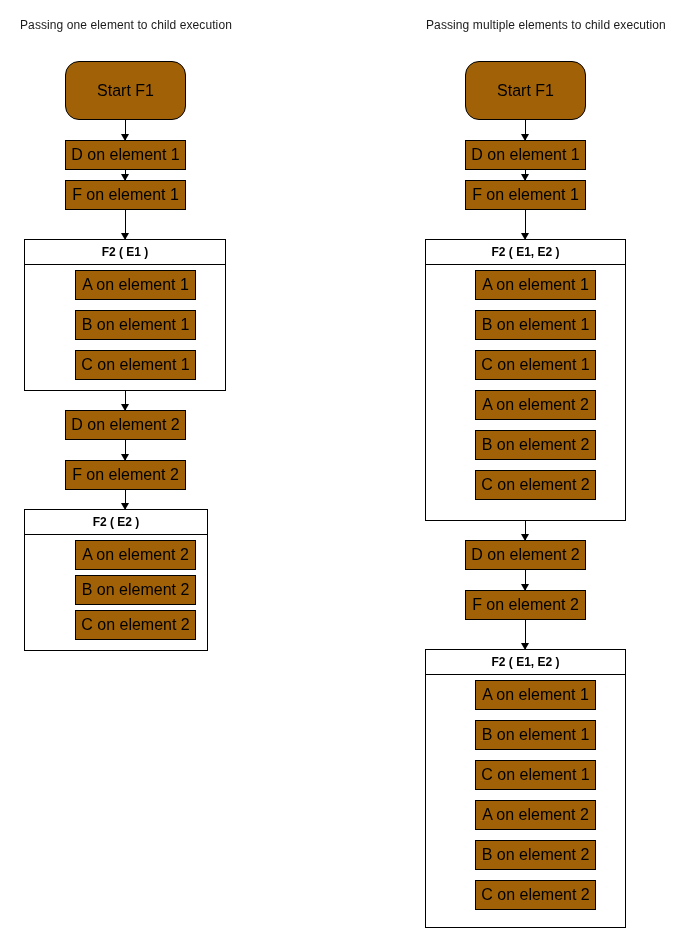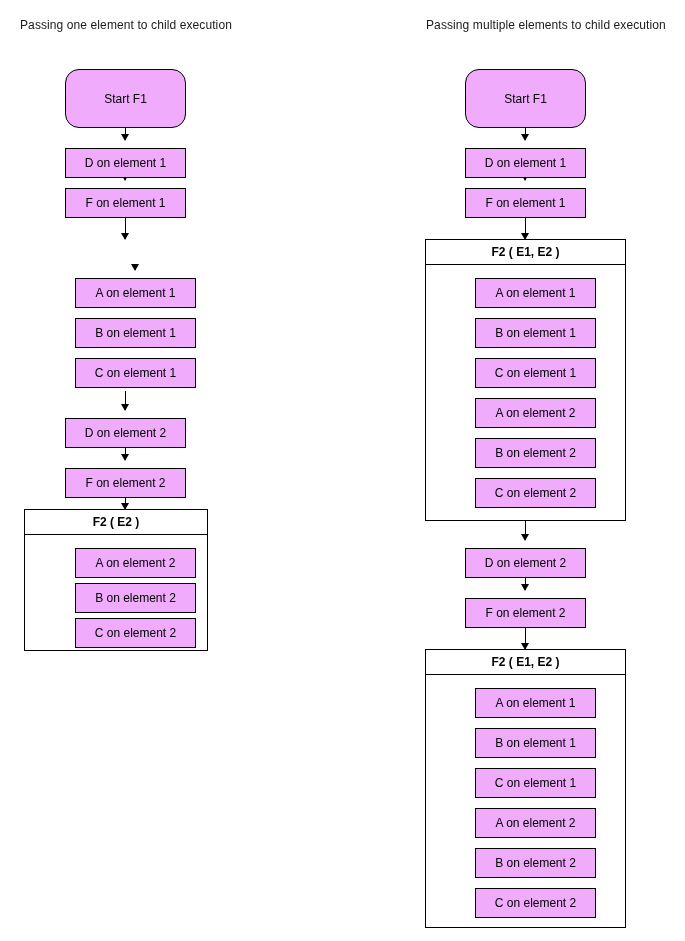--- a/index.html
+++ b/index.html
@@ -26,29 +26,28 @@
     font-size: 12px;
     line-height: 14px;
     color: #1a1a1a;
     white-space: nowrap;
     letter-spacing: 0.1px;
   }
   .node {
     position: absolute;
     box-sizing: border-box;
     border: 1.3px solid #000000;
-    background: #f0abfc;
+    background: #a16207;
     display: flex;
     align-items: center;
     justify-content: center;
-    font-size: 12px;
+    font-size: 16px;
     line-height: 14px;
     color: #000000;
     white-space: nowrap;
-    margin-top: 8px;
   }
   .node.start {
     border-radius: 14px;
   }
   .group {
     position: absolute;
     box-sizing: border-box;
     border: 1.3px solid #000000;
     background: #ffffff;
   }
@@ -113,20 +112,23 @@
     <div class="conn" style="left: 525px; top: 170px; height: 10px;"></div>
     <div class="arrowhead" style="left: 521.1px; top: 174px;"></div>
     <div class="conn" style="left: 525px; top: 210px; height: 29px;"></div>
     <div class="arrowhead" style="left: 521.1px; top: 233px;"></div>
     <div class="conn" style="left: 525px; top: 521px; height: 19px;"></div>
     <div class="arrowhead" style="left: 521.1px; top: 534px;"></div>
     <div class="conn" style="left: 525px; top: 570px; height: 20px;"></div>
     <div class="arrowhead" style="left: 521.1px; top: 584px;"></div>
     <div class="conn" style="left: 525px; top: 620px; height: 29px;"></div>
     <div class="arrowhead" style="left: 521.1px; top: 643px;"></div>
+    <div class="group" style="left: 24px; top: 239px; width: 202px; height: 152px;">
+      <div class="group-header">F2 ( E1 )</div>
+    </div>
     <div class="node" style="left: 75px; top: 270px; width: 121px; height: 30px;">A on element 1</div>
     <div class="node" style="left: 75px; top: 310px; width: 121px; height: 30px;">B on element 1</div>
     <div class="node" style="left: 75px; top: 350px; width: 121px; height: 30px;">C on element 1</div>
     <div class="group" style="left: 24px; top: 509px; width: 184px; height: 142px;">
       <div class="group-header">F2 ( E2 )</div>
     </div>
     <div class="node" style="left: 75px; top: 540px; width: 121px; height: 30px;">A on element 2</div>
     <div class="node" style="left: 75px; top: 575px; width: 121px; height: 30px;">B on element 2</div>
     <div class="node" style="left: 75px; top: 610px; width: 121px; height: 30px;">C on element 2</div>
     <div class="group" style="left: 425px; top: 239px; width: 201px; height: 282px;">

